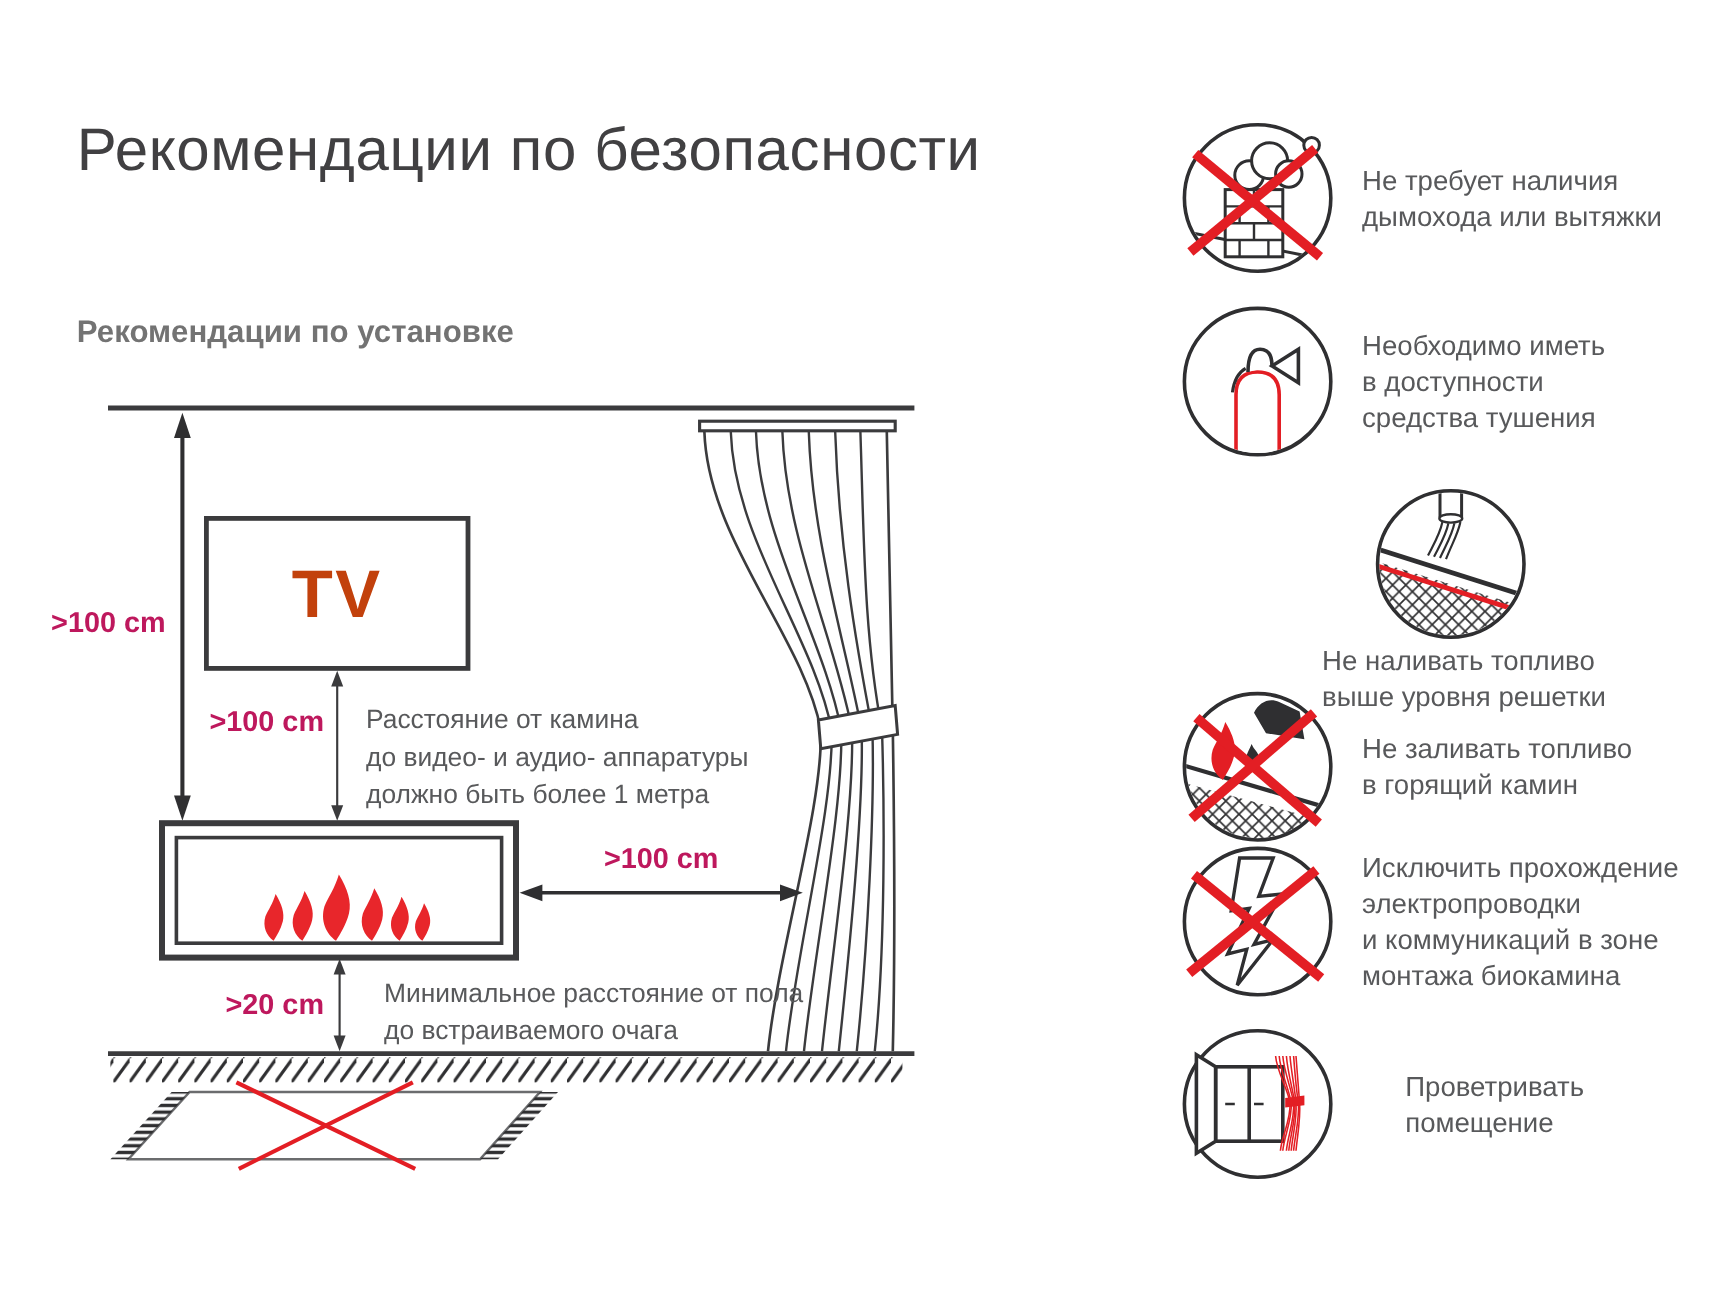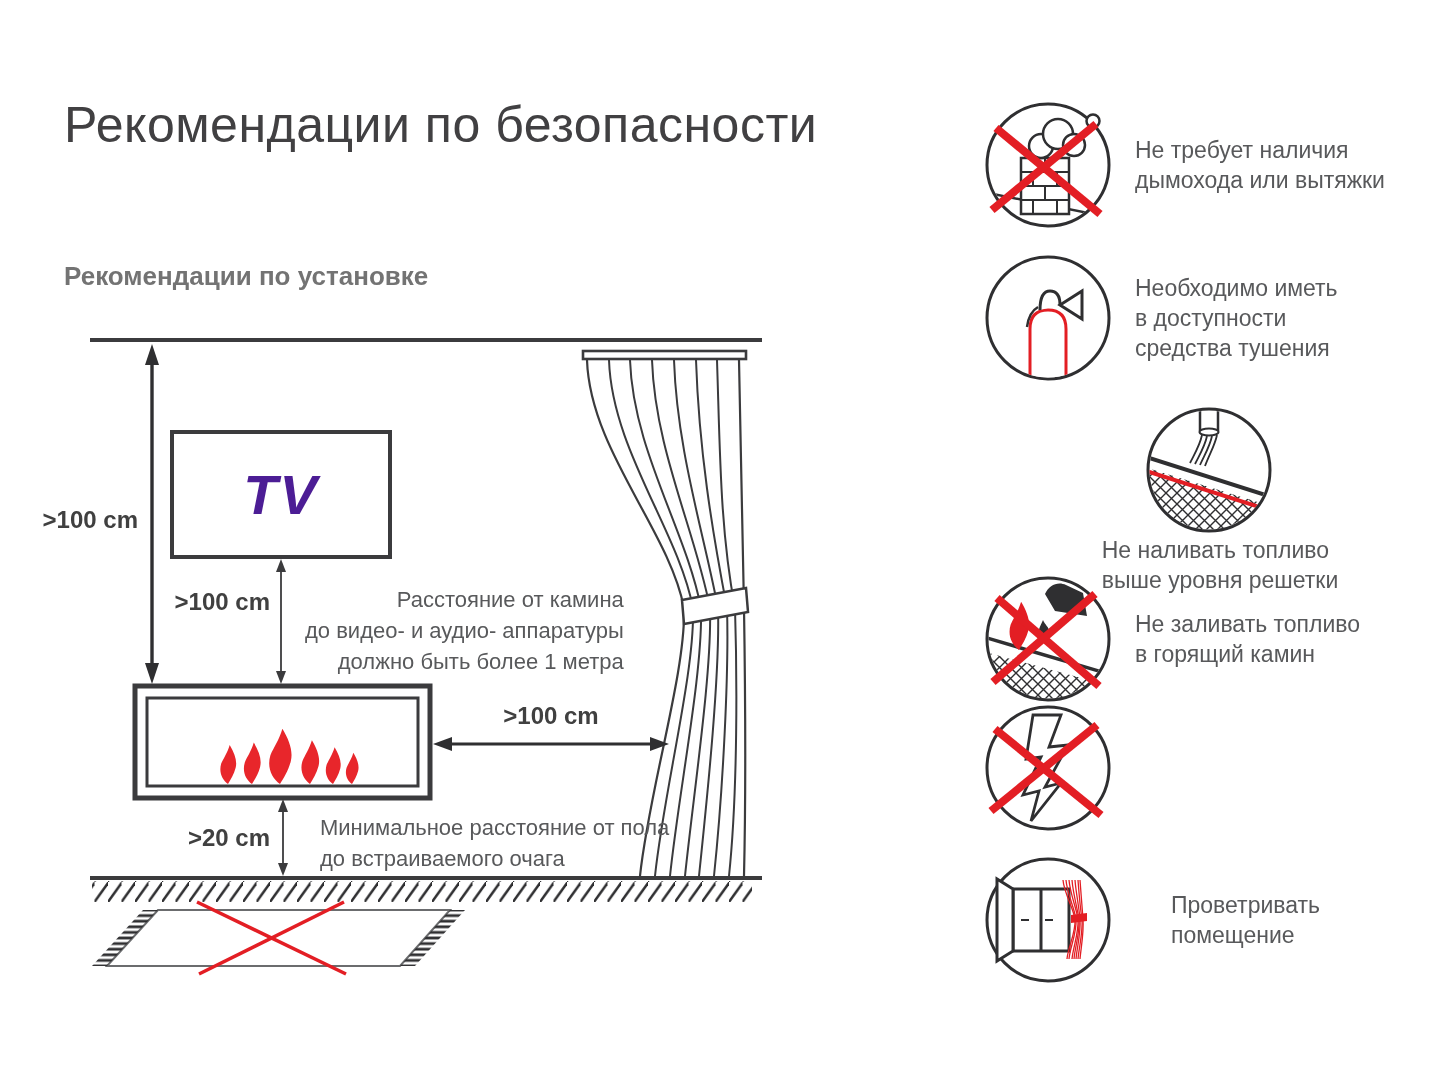--- a/index.html
+++ b/index.html
@@ -10,31 +10,31 @@
   .abs{position:absolute;}
   #page-title{
     left:64px;top:96px;font-size:50px;font-weight:300;color:#414042;
     letter-spacing:0.5px;white-space:nowrap;
   }
   #section-subtitle{
     left:64px;top:261px;font-size:26px;font-weight:700;color:#737373;white-space:nowrap;
   }
   #diagram-svg{left:0;top:0;width:1440px;height:1080px;}
   .dim-label{
-    font-size:24px;font-weight:700;color:#404040;white-space:nowrap;
+    font-size:24px;font-weight:700;color:#be185d;white-space:nowrap;
   }
   .dim-label.right-align{text-align:right;}
   .dim-label.center-align{text-align:center;}
   .note{
     font-size:22px;font-weight:400;color:#58595b;line-height:31px;white-space:nowrap;
   }
   #tv-label-box{
     left:172px;top:432px;width:218px;height:125px;
     display:flex;align-items:center;justify-content:center;
-    font-size:56px;font-weight:700;color:#4c1d95;letter-spacing:2px;font-style:italic;
+    font-size:56px;font-weight:700;color:#c2410c;letter-spacing:2px;
   }
   .safety-row{
     position:absolute;left:983px;width:452px;height:130px;
     display:flex;align-items:center;
   }
   .safety-icon{flex:0 0 130px;width:130px;height:130px;}
   .safety-text{
     margin-left:22px;font-size:23px;line-height:30px;color:#58595b;white-space:nowrap;
   }
 </style>
@@ -124,21 +124,21 @@
 <div id="page-title" class="abs">Рекомендации по безопасности</div>
 <div id="section-subtitle" class="abs">Рекомендации по установке</div>
 
 <div id="tv-label-box" class="abs">TV</div>
 
 <div class="abs dim-label right-align" style="left:40px;top:506px;width:98px;">&gt;100 cm</div>
 <div class="abs dim-label right-align" style="left:150px;top:588px;width:120px;">&gt;100 cm</div>
 <div class="abs dim-label center-align" style="left:468px;top:702px;width:166px;">&gt;100 cm</div>
 <div class="abs dim-label right-align" style="left:150px;top:824px;width:120px;">&gt;20 cm</div>
 
-<div class="abs note" style="left:305px;top:584px;text-align:right;">
+<div class="abs note" style="left:305px;top:584px;">
   <div>Расстояние от камина</div>
   <div>до видео- и аудио- аппаратуры</div>
   <div>должно быть более 1 метра</div>
 </div>
 
 <div class="abs note" style="left:305px;top:812px;margin-left:15px;">
   <div>Минимальное расстояние от пола</div>
   <div>до встраиваемого очага</div>
 </div>
 
@@ -261,20 +261,26 @@
 
 <div class="safety-row" style="top:703px;">
   <svg class="safety-icon" viewBox="0 0 130 130">
     <circle cx="65" cy="65" r="61" fill="#ffffff" stroke="#2f2f31" stroke-width="3"></circle>
     <path d="M50,12 L78,12 L66,44 L85,42 L62,84 L78,80 L48,118 L56,88 L40,92 L58,54 L43,56 Z" fill="#ffffff" stroke="#2f2f31" stroke-width="2.8" stroke-linejoin="miter"></path>
     <g stroke="#e31e24" stroke-width="8">
       <line x1="12" y1="26" x2="118" y2="112"></line>
       <line x1="114" y1="22" x2="8" y2="108"></line>
     </g>
   </svg>
+  <div class="safety-text">
+    <div>Исключить прохождение</div>
+    <div>электропроводки</div>
+    <div>и коммуникаций в зоне</div>
+    <div>монтажа биокамина</div>
+  </div>
 </div>
 
 <div class="safety-row" style="top:855px;gap:36px;">
   <svg class="safety-icon" viewBox="0 0 130 130">
     <circle cx="65" cy="65" r="61" fill="#ffffff" stroke="#2f2f31" stroke-width="3"></circle>
     <g fill="#ffffff" stroke="#2f2f31">
       <rect x="30" y="34" width="56" height="62" stroke-width="3" fill="#ffffff"></rect>
       <line x1="58" y1="34" x2="58" y2="96" stroke-width="3"></line>
       <line x1="38" y1="65" x2="46" y2="65" stroke-width="2"></line>
       <line x1="62" y1="65" x2="70" y2="65" stroke-width="2"></line>

